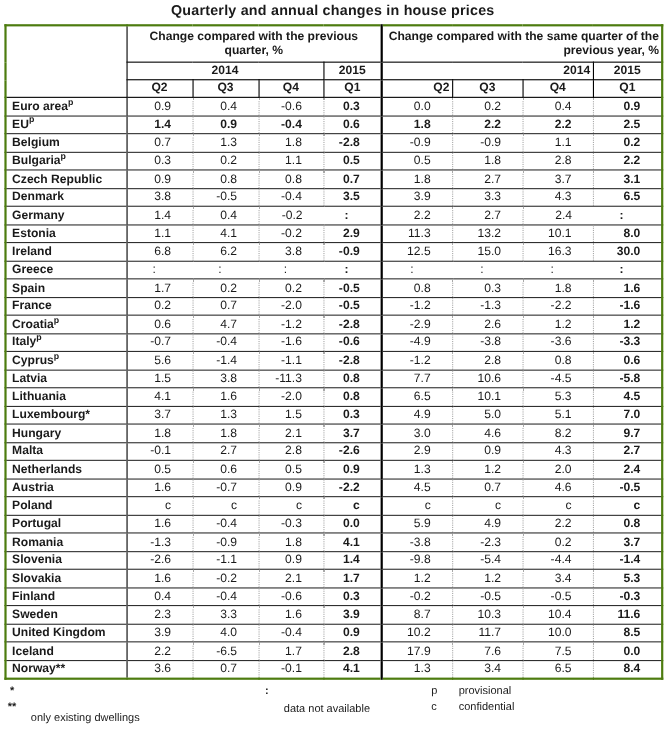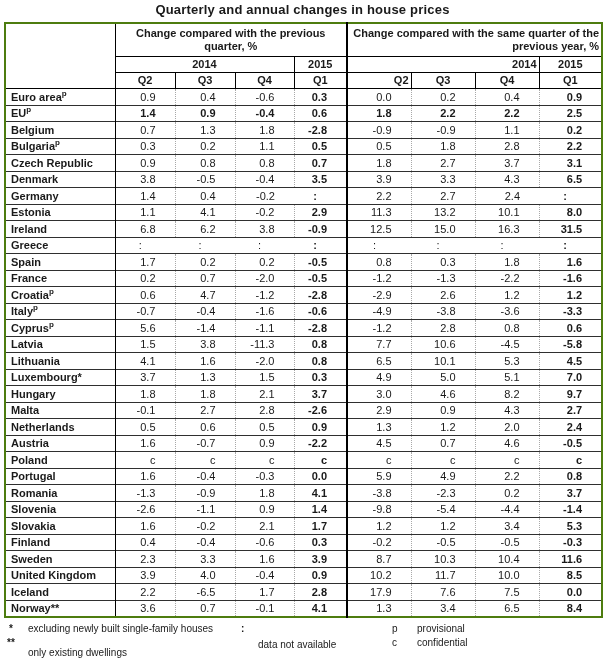--- a/index.html
+++ b/index.html
@@ -177,21 +177,21 @@
         </tr>
         <tr>
           <td class="country"><span>Ireland</span></td>
           <td class="num">6.8</td>
           <td class="num">6.2</td>
           <td class="num">3.8</td>
           <td class="num b">-0.9</td>
           <td class="num mid">12.5</td>
           <td class="num">15.0</td>
           <td class="num">16.3</td>
-          <td class="num b">31.5</td>
+          <td class="num b">30.0</td>
         </tr>
         <tr>
           <td class="country"><span>Greece</span></td>
           <td class="colon">:</td>
           <td class="colon">:</td>
           <td class="colon">:</td>
           <td class="colon b">:</td>
           <td class="colon mid">:</td>
           <td class="colon">:</td>
           <td class="colon">:</td>
@@ -437,21 +437,20 @@
           <td class="num mid">1.3</td>
           <td class="num">3.4</td>
           <td class="num">6.5</td>
           <td class="num b">8.4</td>
         </tr>
       </tbody>
   </table>
 
   <div class="footnotes">
     <span class="fn sym" style="left:9px;top:0">*</span>
-    <span class="fn" style="left:28px;top:0">excluding newly built single-family houses</span>
     <span class="fn sym" style="left:7px;top:14px">**</span>
     <span class="fn" style="left:28px;top:24px">only existing dwellings</span>
     <span class="fn sym" style="left:241px;top:0">:</span>
     <span class="fn" style="left:258px;top:16px">data not available</span>
     <span class="fn" style="left:392px;top:0">p</span>
     <span class="fn" style="left:417px;top:0">provisional</span>
     <span class="fn" style="left:392px;top:14px">c</span>
     <span class="fn" style="left:417px;top:14px">confidential</span>
   </div>
 </div>

